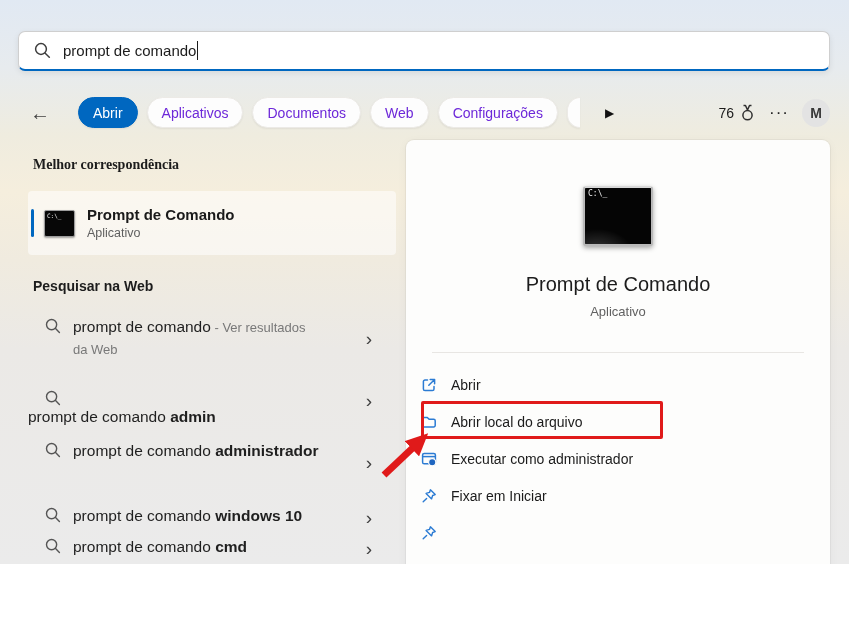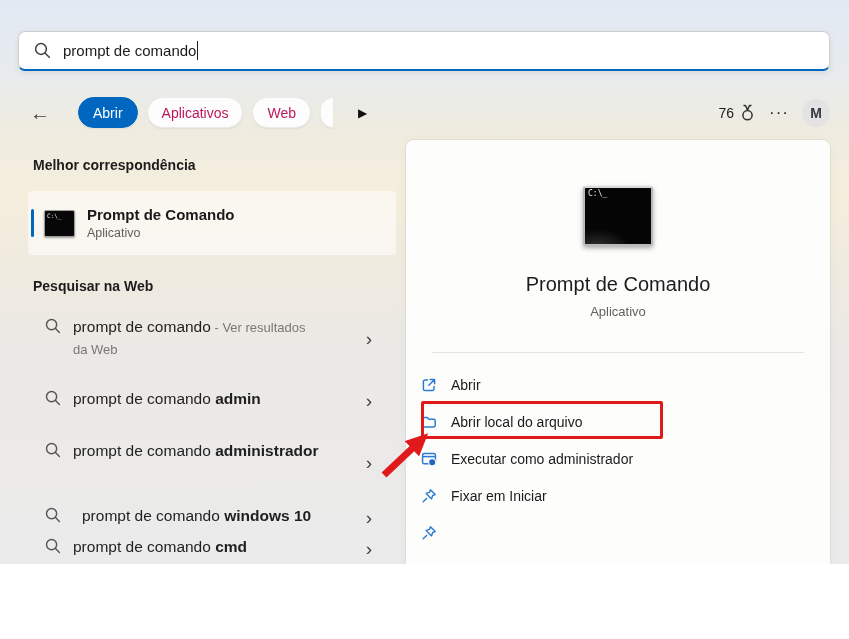--- a/index.html
+++ b/index.html
@@ -15,21 +15,21 @@
     border-radius:7px;display:flex;align-items:center;padding:0 15px;
     box-shadow:0 2px 6px rgba(0,0,0,.08);
   }
   .search-bar .q{font-size:15px;color:#1b1b1b;margin-left:12px;}
   .caret{display:inline-block;width:1px;height:19px;background:#1b1b1b;margin-left:1px;vertical-align:middle;}
   
   .filter-row{position:absolute;left:0;top:97px;width:100%;height:32px;}
   .back{position:absolute;left:30px;top:3px;font-size:20px;color:#3f3f3f;line-height:26px;}
   .tabs{position:absolute;left:78px;top:0;display:flex;gap:9px;align-items:center;}
   .tab{height:31px;padding:0 14px;border-radius:16px;background:#fdfdfd;border:1px solid #eceae6;
-    box-shadow:0 1px 2px rgba(0,0,0,.06);font-size:14px;color:#be185d;display:flex;align-items:center;box-sizing:border-box;white-space:nowrap;}
+    box-shadow:0 1px 2px rgba(0,0,0,.06);font-size:14px;color:#6d28d9;display:flex;align-items:center;box-sizing:border-box;white-space:nowrap;}
   .tab.selected{background:#0067c0;border-color:#0067c0;color:#fff;}
   .tab-partial{width:13px;height:31px;background:#fdfdfd;border:1px solid #eceae6;border-right:none;
     border-radius:16px 0 0 16px;box-shadow:0 1px 2px rgba(0,0,0,.06);box-sizing:border-box;}
   .overflow-arrow{margin-left:16px;font-size:12px;color:#111;}
   .header-right{position:absolute;right:19px;top:0;height:31px;display:flex;align-items:center;gap:13px;}
   .rewards{display:flex;align-items:center;gap:5px;font-size:14px;color:#1b1b1b;justify-content:space-between;}
   .more{font-size:17px;color:#222;letter-spacing:1px;line-height:10px;}
   .avatar{width:28px;height:28px;border-radius:50%;background:#e3e3e3;color:#383838;
     display:flex;align-items:center;justify-content:center;font-size:14px;font-weight:bold;}
   
@@ -79,38 +79,40 @@
     </svg>
     <span class="q">prompt de comando</span>
     <span class="caret"></span>
   </div>
 
   <div class="filter-row">
     <span class="back">←</span>
     <div class="tabs">
       <div class="tab selected">Abrir</div>
       <div class="tab">Aplicativos</div>
+      <div class="tab">Documentos</div>
       <div class="tab">Web</div>
+      <div class="tab">Configurações</div>
       <div class="tab-partial"></div>
       <span class="overflow-arrow">▶</span>
     </div>
     <div class="header-right">
       <div class="rewards">
         <span>76</span>
         <svg width="17" height="18" viewBox="0 0 17 18">
           <path d="M4.5 1.5 L6.5 1.5 L8.5 6 L10.5 1.5 L12.5 1.5" fill="none" stroke="#2f2f2f" stroke-width="1.5" stroke-linejoin="round"></path>
           <circle cx="8.5" cy="11.2" r="4.6" fill="none" stroke="#2f2f2f" stroke-width="1.5"></circle>
         </svg>
       </div>
       <span class="more">···</span>
       <div class="avatar">M</div>
     </div>
   </div>
 
-  <div class="section-heading" style="top:157px;">Melhor correspondência</div>
+  <div class="section-heading" style="top:157px;font-family:Liberation Serif, serif;">Melhor correspondência</div>
 
   <div class="best-match">
     <div class="sel-bar"></div>
     <div class="cmd-mini">
       <span class="cmdtxt">C:\_</span>
     </div>
     <div>
       <div class="bm-title">Prompt de Comando</div>
       <div class="bm-sub">Aplicativo</div>
     </div>
@@ -120,39 +122,39 @@
 
   <div class="ws-row" style="top:316px;height:44px;">
     <svg class="ws-icon" width="16" height="16" viewBox="0 0 17 17">
         <circle cx="7" cy="7" r="5.4" fill="none" stroke="#555" stroke-width="1.5"></circle>
         <line x1="11.2" y1="11.2" x2="15.3" y2="15.3" stroke="#555" stroke-width="1.5" stroke-linecap="round"></line>
       </svg>
     <div class="ws-text"><span>prompt de comando</span><span class="b"></span><span class="sfx"> - Ver resultados da Web</span></div>
     <span class="ws-chevron">›</span>
   </div>
 
-  <div class="ws-row" style="top:388px;height:24px;">
+  <div class="ws-row" style="top:388px;height:24px;flex-direction:column;">
     <svg class="ws-icon" width="16" height="16" viewBox="0 0 17 17">
         <circle cx="7" cy="7" r="5.4" fill="none" stroke="#555" stroke-width="1.5"></circle>
         <line x1="11.2" y1="11.2" x2="15.3" y2="15.3" stroke="#555" stroke-width="1.5" stroke-linecap="round"></line>
       </svg>
     <div class="ws-text"><span>prompt de comando </span><span class="b">admin</span></div>
     <span class="ws-chevron">›</span>
   </div>
 
   <div class="ws-row" style="top:440px;height:44px;">
     <svg class="ws-icon" width="16" height="16" viewBox="0 0 17 17">
         <circle cx="7" cy="7" r="5.4" fill="none" stroke="#555" stroke-width="1.5"></circle>
         <line x1="11.2" y1="11.2" x2="15.3" y2="15.3" stroke="#555" stroke-width="1.5" stroke-linecap="round"></line>
       </svg>
     <div class="ws-text"><span>prompt de comando </span><span class="b">administrador</span></div>
     <span class="ws-chevron">›</span>
   </div>
 
-  <div class="ws-row" style="top:505px;height:24px;gap:9px;">
+  <div class="ws-row" style="top:505px;height:24px;">
     <svg class="ws-icon" width="16" height="16" viewBox="0 0 17 17">
         <circle cx="7" cy="7" r="5.4" fill="none" stroke="#555" stroke-width="1.5"></circle>
         <line x1="11.2" y1="11.2" x2="15.3" y2="15.3" stroke="#555" stroke-width="1.5" stroke-linecap="round"></line>
       </svg>
     <div class="ws-text"><span>prompt de comando </span><span class="b">windows 10</span></div>
     <span class="ws-chevron">›</span>
   </div>
 
   <div class="ws-row" style="top:536px;height:24px;">
     <svg class="ws-icon" width="16" height="16" viewBox="0 0 17 17">

